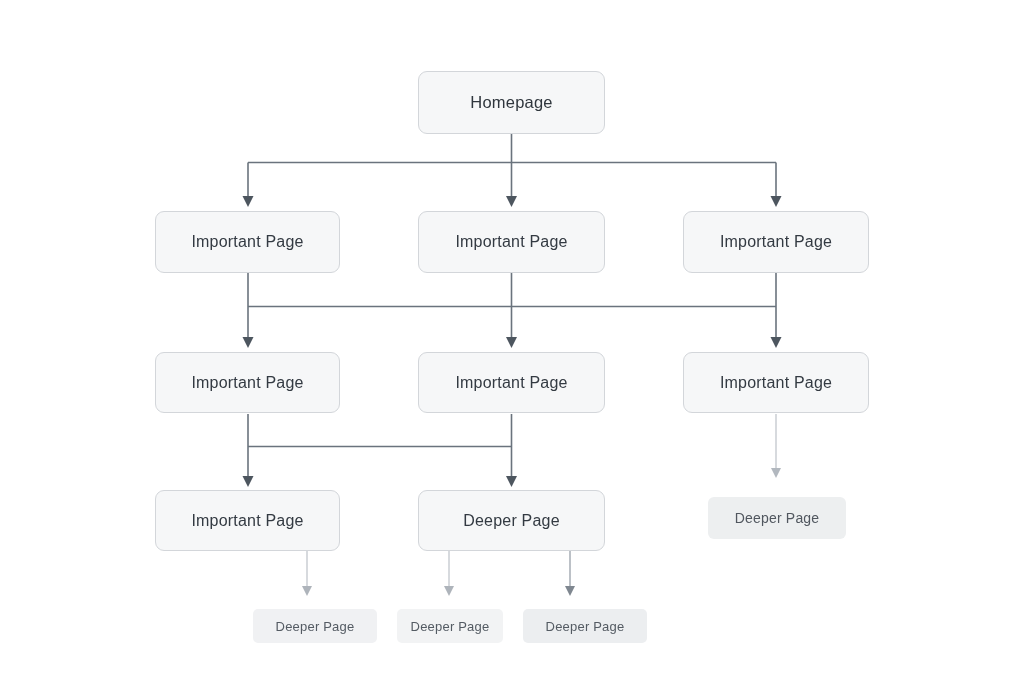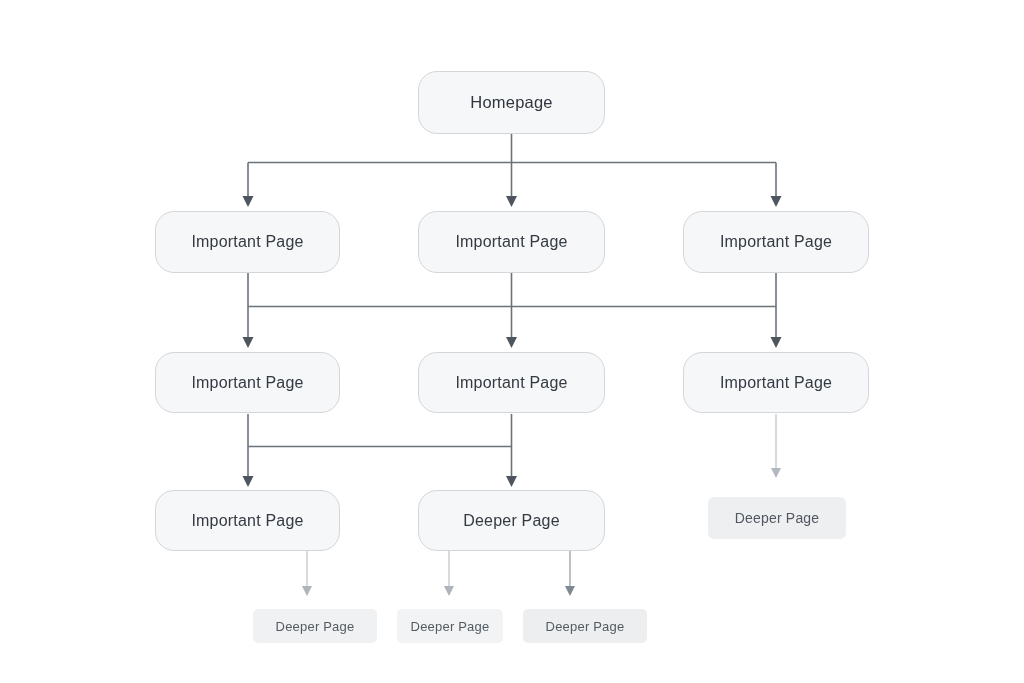--- a/index.html
+++ b/index.html
@@ -27,21 +27,21 @@
     display: flex;
     align-items: center;
     justify-content: center;
     box-sizing: border-box;
     text-align: center;
     white-space: nowrap;
   }
   .box {
     background: #f6f7f8;
     border: 1px solid #d3d6da;
-    border-radius: 19px;
+    border-radius: 9px;
     color: #333a42;
     font-size: 16px;
     font-weight: 500;
     letter-spacing: 0.2px;
   }
   .box-root {
     font-size: 16.5px;
     color: #2f363d;
   }
   .chip {

